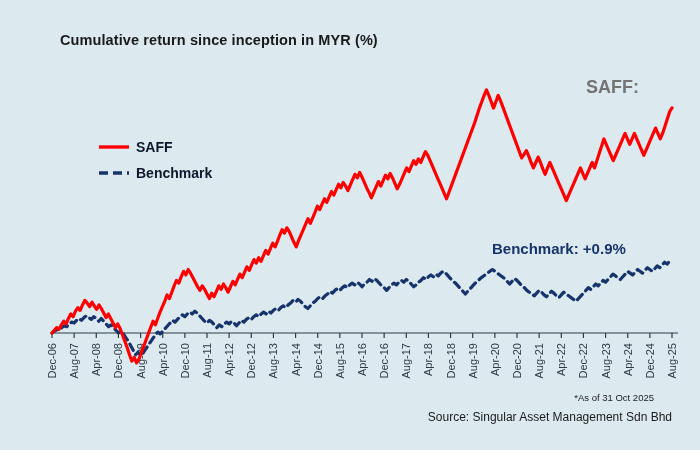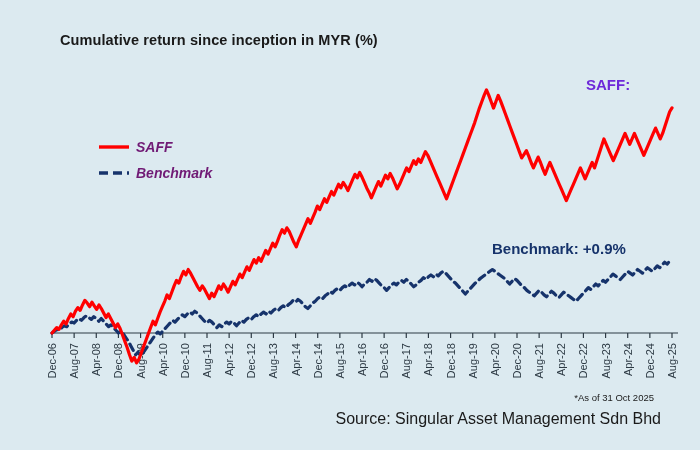--- a/index.html
+++ b/index.html
@@ -41,57 +41,56 @@
   }
   .legend-swatch {
     width: 32px;
     height: 14px;
     margin-right: 6px;
     flex: 0 0 auto;
   }
   .legend-label {
     font-size: 14px;
     font-weight: bold;
-    color: #701a75;
-    white-space: nowrap;
-    font-style: italic;
+    color: #0f172a;
+    white-space: nowrap;
   }
   .annot {
     position: absolute;
     font-weight: bold;
     white-space: nowrap;
   }
   .annot-saff {
     left: 586px;
     top: 74px;
-    font-size: 15px;
-    color: #6d28d9;
+    font-size: 18px;
+    color: #737373;
     text-align: center;
     line-height: 1.45;
   }
   .annot-bench {
     left: 492px;
     top: 240px;
     font-size: 15px;
     color: #16336b;
   }
   .footnote {
     position: absolute;
     color: #1a1a1a;
     white-space: nowrap;
   }
   .footnote-asof {
     right: 46px;
     top: 392px;
     font-size: 9.5px;
   }
   .footnote-source {
-    right: 39px;
+    right: 28px;
     top: 410px;
-    font-size: 16px;
+    font-size: 12px;
   }
   svg.plot {
     position: absolute;
     left: 0;
     top: 0;
     width: 700px;
     height: 450px;
   }
   .tick-label {
     font-family: "Liberation Sans", sans-serif;

